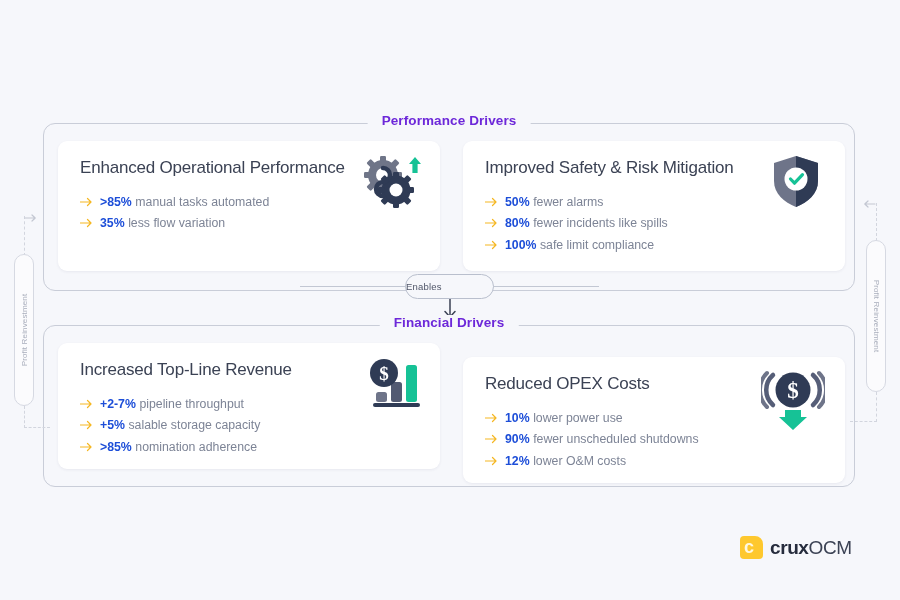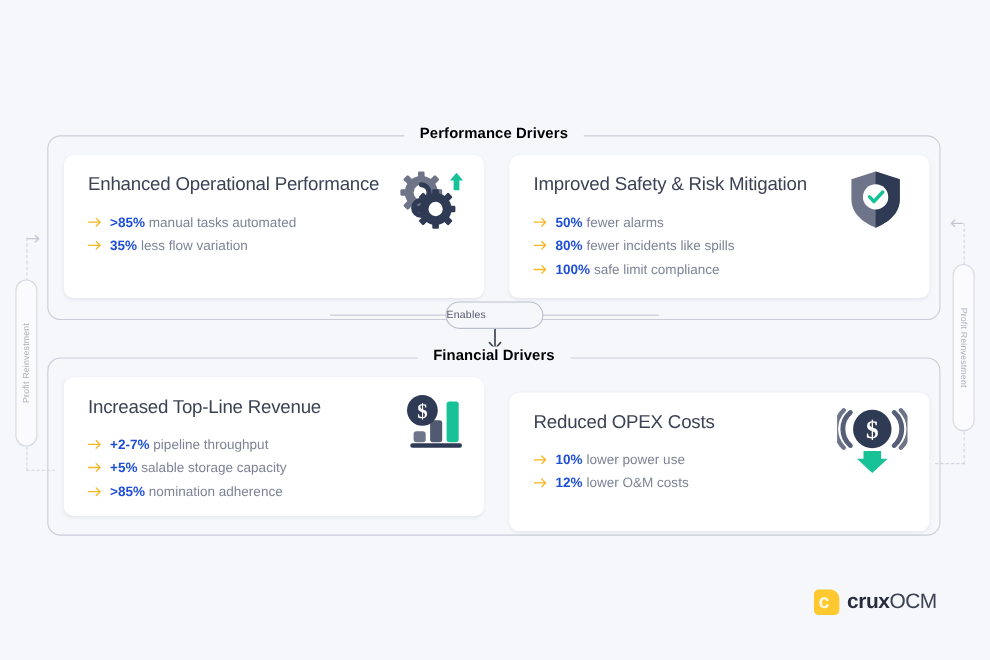--- a/index.html
+++ b/index.html
@@ -23,21 +23,21 @@
 
   .group-title {
     position: absolute;
     top: -11px;
     left: 50%;
     transform: translateX(-50%);
     background: #f6f7fb;
     padding: 0 14px;
     font-size: 13.5px;
     font-weight: 600;
-    color: #000000;
+    color: #6d28d9;
     letter-spacing: .1px;
     white-space: nowrap;
   }
 
   
   .card {
     position: absolute;
     background: #ffffff;
     border-radius: 9px;
     box-shadow: 0 1px 3px rgba(40,48,80,.07);
@@ -359,20 +359,29 @@
           </span>
           <b>10%</b>
           <span>lower power use</span>
         </li>
         <li>
           <span class="arrow-ico">
             <svg viewBox="0 0 13 10">
                 <path d="M0.5 5h10M7.5 1.5L11 5l-3.5 3.5" fill="none" stroke="#f5b722" stroke-width="1.2" stroke-linecap="round" stroke-linejoin="round"></path>
               </svg>
           </span>
+          <b>90%</b>
+          <span>fewer unscheduled shutdowns</span>
+        </li>
+        <li>
+          <span class="arrow-ico">
+            <svg viewBox="0 0 13 10">
+                <path d="M0.5 5h10M7.5 1.5L11 5l-3.5 3.5" fill="none" stroke="#f5b722" stroke-width="1.2" stroke-linecap="round" stroke-linejoin="round"></path>
+              </svg>
+          </span>
           <b>12%</b>
           <span>lower O&amp;M costs</span>
         </li>
       </ul>
       <div class="card-icon" id="icon-opex">
         <svg viewBox="0 0 64 66">
           <path d="M12 10 a20 20 0 0 0 0 30" fill="none" stroke="#565e78" stroke-width="4.5" stroke-linecap="round"></path>
           <path d="M6 8 a24 24 0 0 0 0 34" fill="none" stroke="#6e7489" stroke-width="4" stroke-linecap="round"></path>
           <path d="M52 10 a20 20 0 0 1 0 30" fill="none" stroke="#565e78" stroke-width="4.5" stroke-linecap="round"></path>
           <path d="M58 8 a24 24 0 0 1 0 34" fill="none" stroke="#6e7489" stroke-width="4" stroke-linecap="round"></path>

